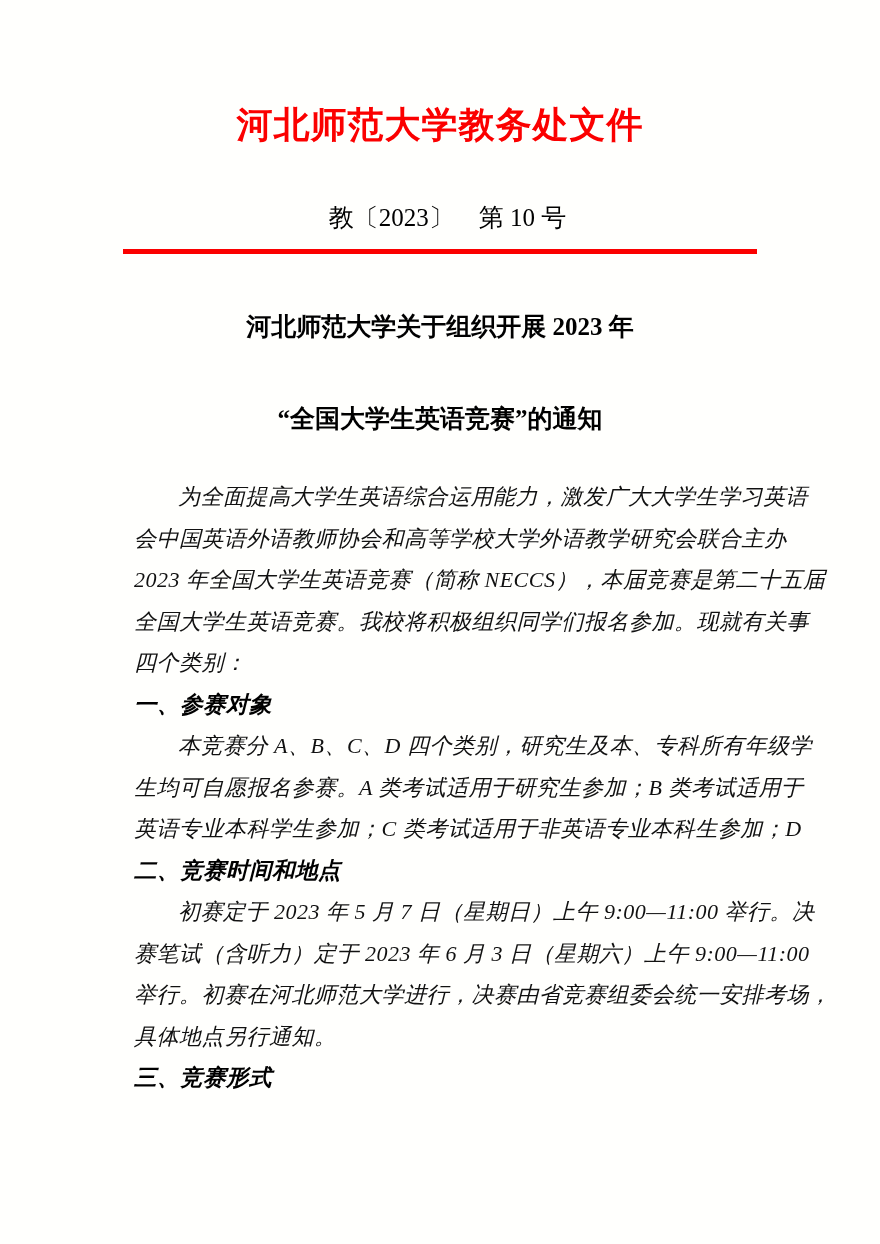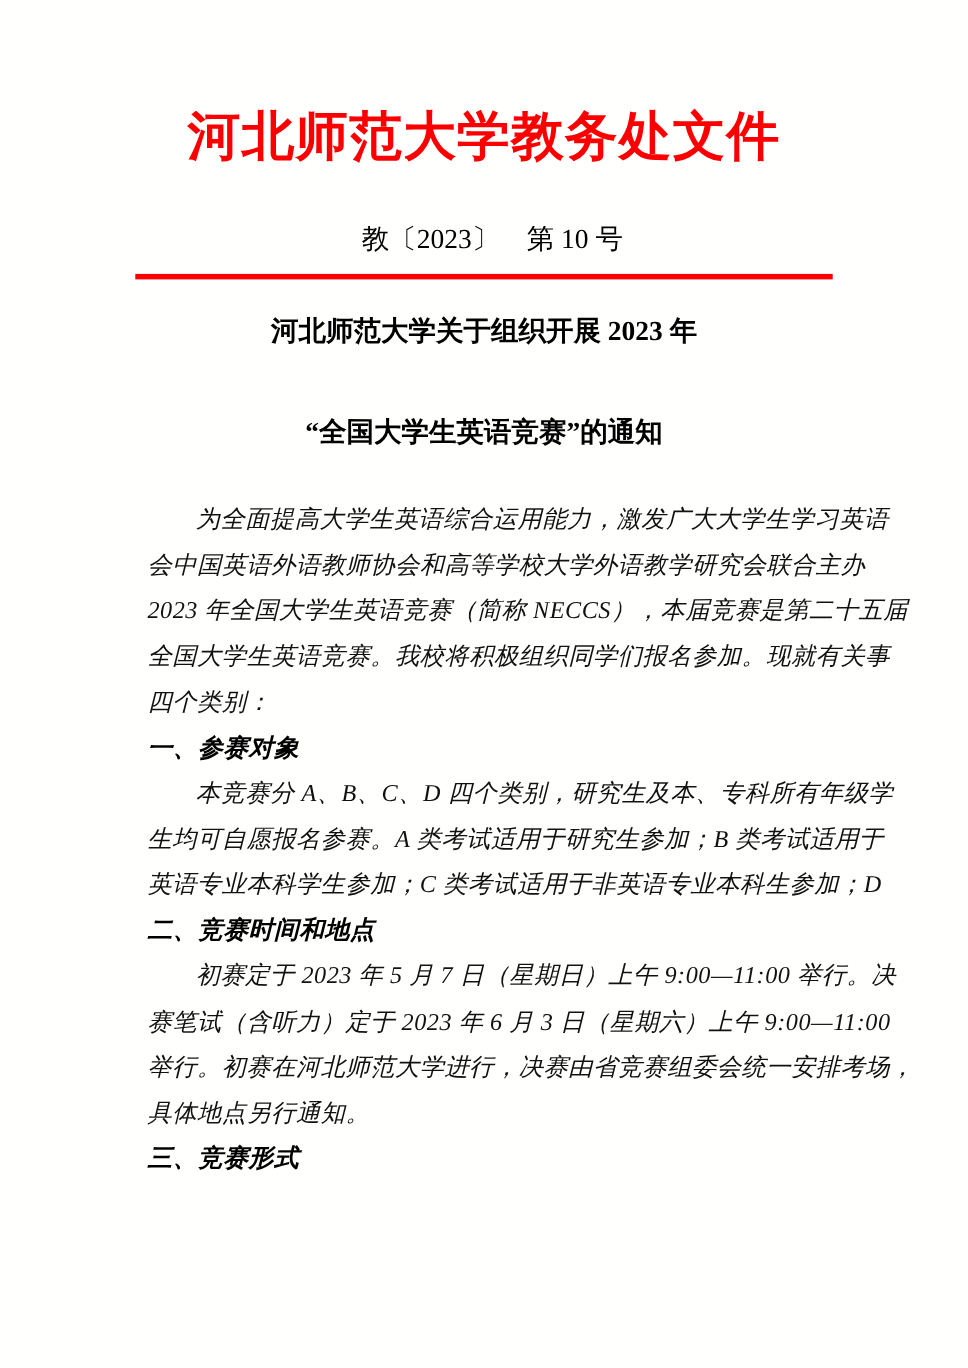--- a/index.html
+++ b/index.html
@@ -9,21 +9,21 @@
     height: 1244px;
     margin: 0 auto;
     background: #fffffd;
     overflow: hidden;
     font-family: "Liberation Serif", "DejaVu Serif", serif;
     color: #111111;
   }
   .org-title {
     margin-top: 96px;
     text-align: center;
-    font-size: 48px;
+    font-size: 36px;
     font-weight: bold;
     letter-spacing: 1px;
     line-height: 58px;
     font-family: "Liberation Serif", "DejaVu Serif", serif;
   }
   .doc-number {
     margin-top: 48px;
     text-align: center;
     font-size: 25px;
     line-height: 32px;
@@ -35,21 +35,21 @@
     height: 5px;
     margin: 15px auto 0 auto;
   }
   .notice-title {
     text-align: center;
     font-weight: bold;
     font-size: 25px;
     line-height: 30px;
     color: #000000;
   }
-  .notice-title.line1 { margin-top: 33px; }
+  .notice-title.line1 { margin-top: 58px; }
   .notice-title.line2 { margin-top: 62px; }
   .content {
     width: 612px;
     margin: 42px auto 0 auto;
     font-size: 22px;
     letter-spacing: 0.5px;
     font-style: italic;
   }
   .line {
     line-height: 41.5px;

